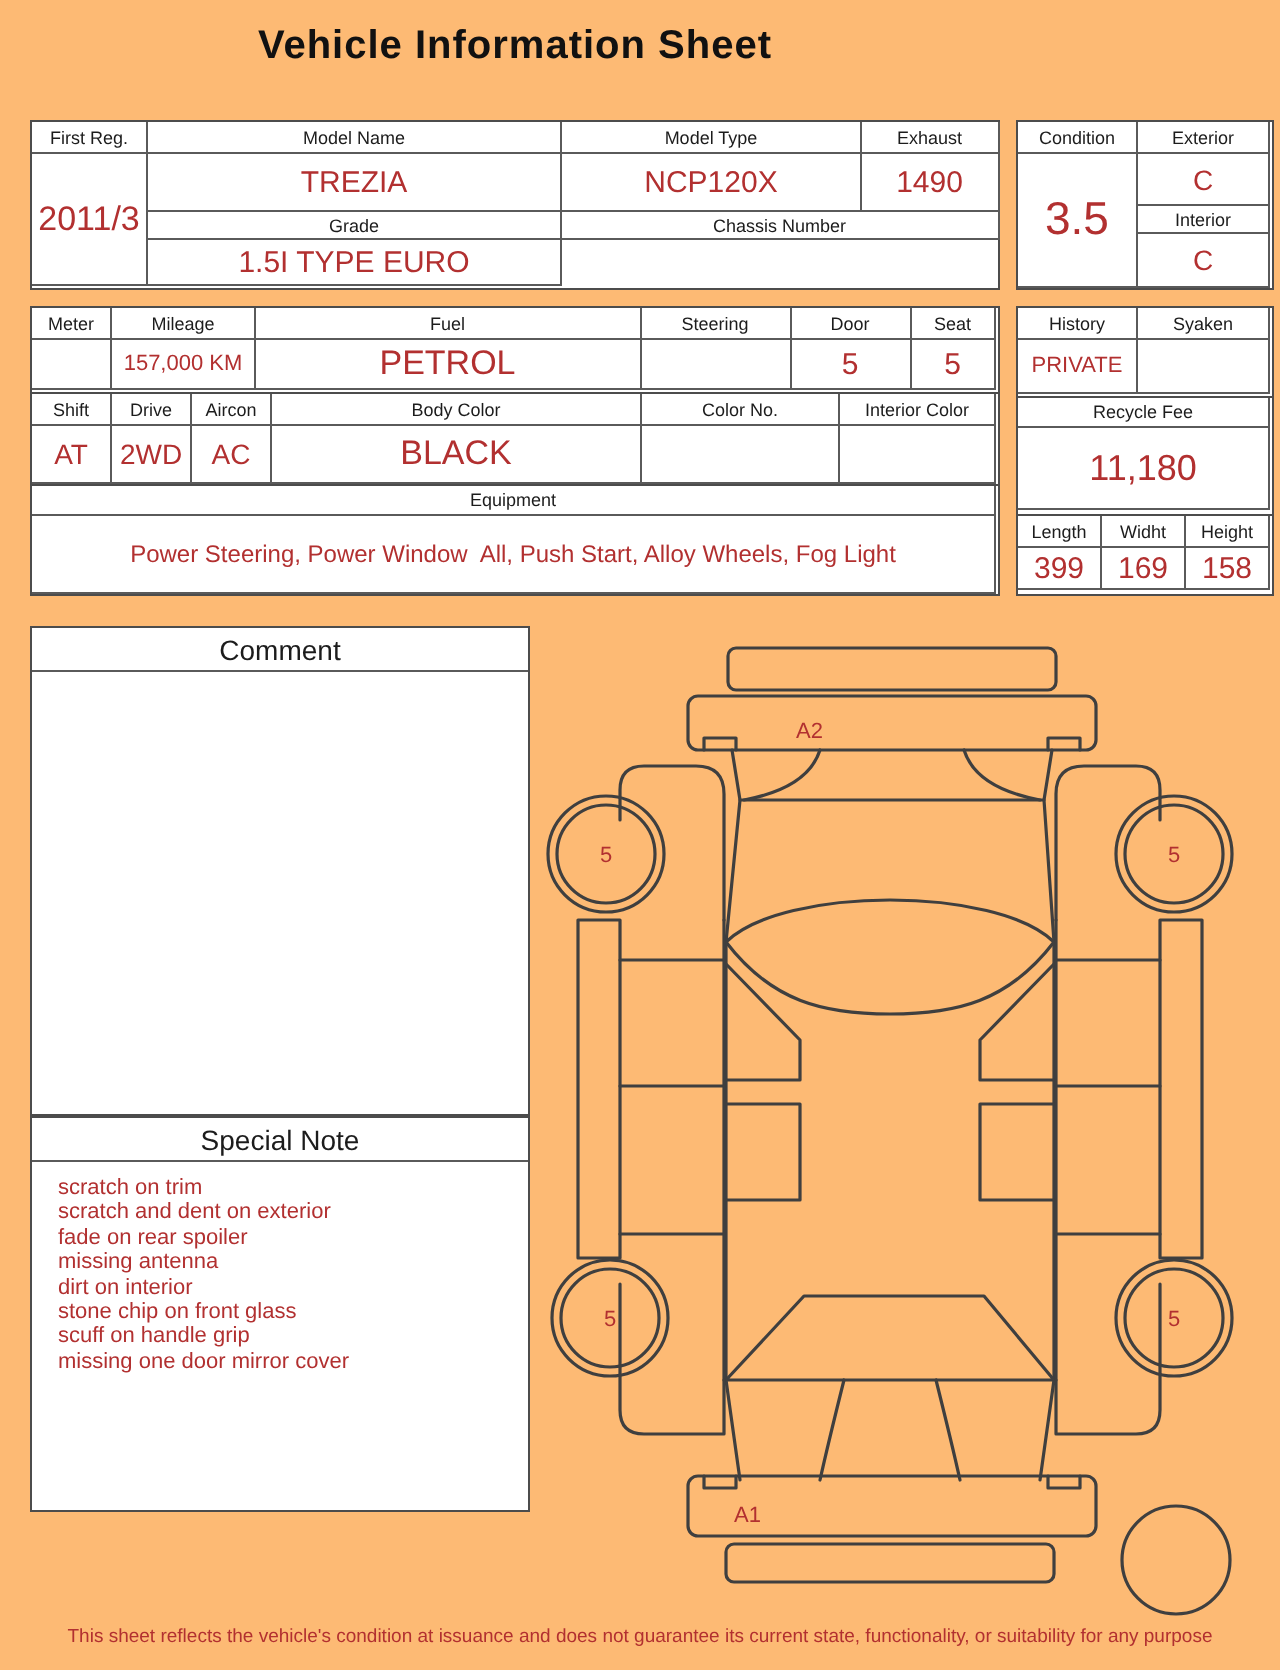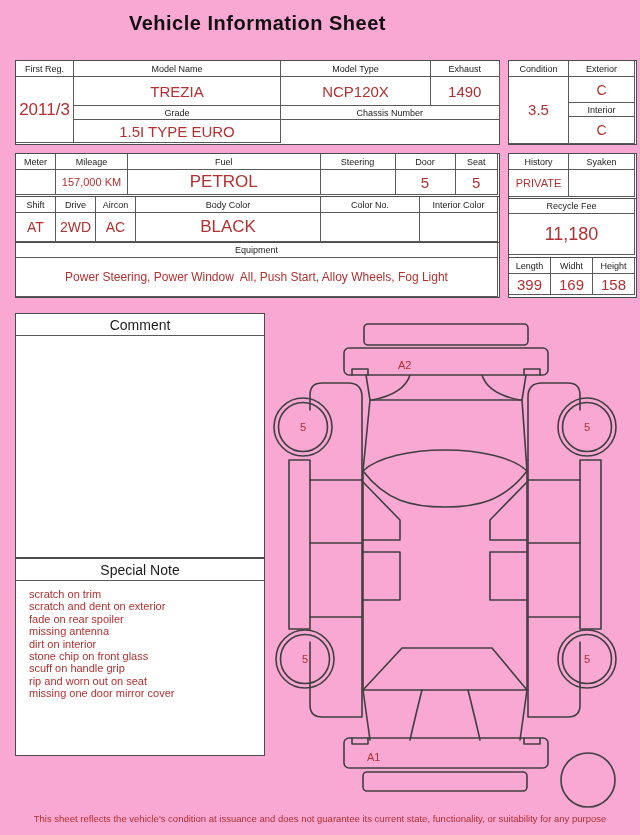--- a/index.html
+++ b/index.html
@@ -3,35 +3,35 @@
 <meta charset="utf-8">
 <style>
   :root{
     --red:#b23030;
     --ink:#1c1c1c;
     --line:#4c4c4c;
     --line2:#5a5a5a;
   }
   html,body{margin:0;padding:0;background:#ffffff;}
   .sheet{
-    position:relative;width:640px;height:835px;background:#f9a8d4;
+    position:relative;width:640px;height:835px;background:#fdba74;
     font-family:"Liberation Sans", sans-serif;color:var(--ink);overflow:hidden;
   }
   .title{
     position:absolute;left:15px;top:12px;width:485px;text-align:center;
     font-size:20px;font-weight:600;letter-spacing:.5px;color:#111;
   }
   
   .blk{position:absolute;display:grid;border:1.5px solid var(--line);box-sizing:border-box;background:#fff;}
   .blk > div{border-right:1px solid var(--line2);border-bottom:1px solid var(--line2);
     display:flex;align-items:center;justify-content:center;overflow:hidden;box-sizing:border-box;}
   .hdr{font-size:9px;color:var(--ink);}
   .val{color:var(--red);}
   .s11{font-size:11px}.s13{font-size:13px}.s14{font-size:14px}.s15{font-size:15px}
-  .s16{font-size:16px}.s17{font-size:17px}.s18{font-size:18px}.s21{font-size:15px}
+  .s16{font-size:16px}.s17{font-size:17px}.s18{font-size:18px}.s21{font-size:23px}
   .regval{flex-direction:row;line-height:18px;font-size:17px;}
   .equipval{justify-content:flex-start;align-items:flex-start;padding:4px 8px;font-size:12px;white-space:pre-wrap;}
   
   .notebox{position:absolute;border:1.5px solid var(--line);box-sizing:border-box;background:#fff;}
   .notebox .nb-hdr{border-bottom:1px solid var(--line2);text-align:center;font-size:14px;
     padding:3px 0 2px 0;color:var(--ink);}
   .nb-list{padding:7px 6px 0 13px;color:var(--red);font-size:11px;line-height:12.4px;}
   .nb-list div{white-space:nowrap;}
   .footer{
     position:absolute;left:0;top:813px;width:640px;text-align:center;
@@ -153,21 +153,20 @@
   <div class="notebox" style="left:15px;top:558px;width:250px;height:198px;">
     <div class="nb-hdr">Special Note</div>
     <div class="nb-list">
       <div>scratch on trim</div>
       <div>scratch and dent on exterior</div>
       <div>fade on rear spoiler</div>
       <div>missing antenna</div>
       <div>dirt on interior</div>
       <div>stone chip on front glass</div>
       <div>scuff on handle grip</div>
-      <div>rip and worn out on seat</div>
       <div>missing one door mirror cover</div>
     </div>
   </div>
 
   <div class="diagram">
     <svg width="368" height="498" viewBox="0 0 368 498" xmlns="http://www.w3.org/2000/svg">
 
       <rect class="car-line" x="92" y="12" width="164" height="21" rx="4"></rect>
 
       <rect class="car-line" x="72" y="36" width="204" height="27" rx="5"></rect>

